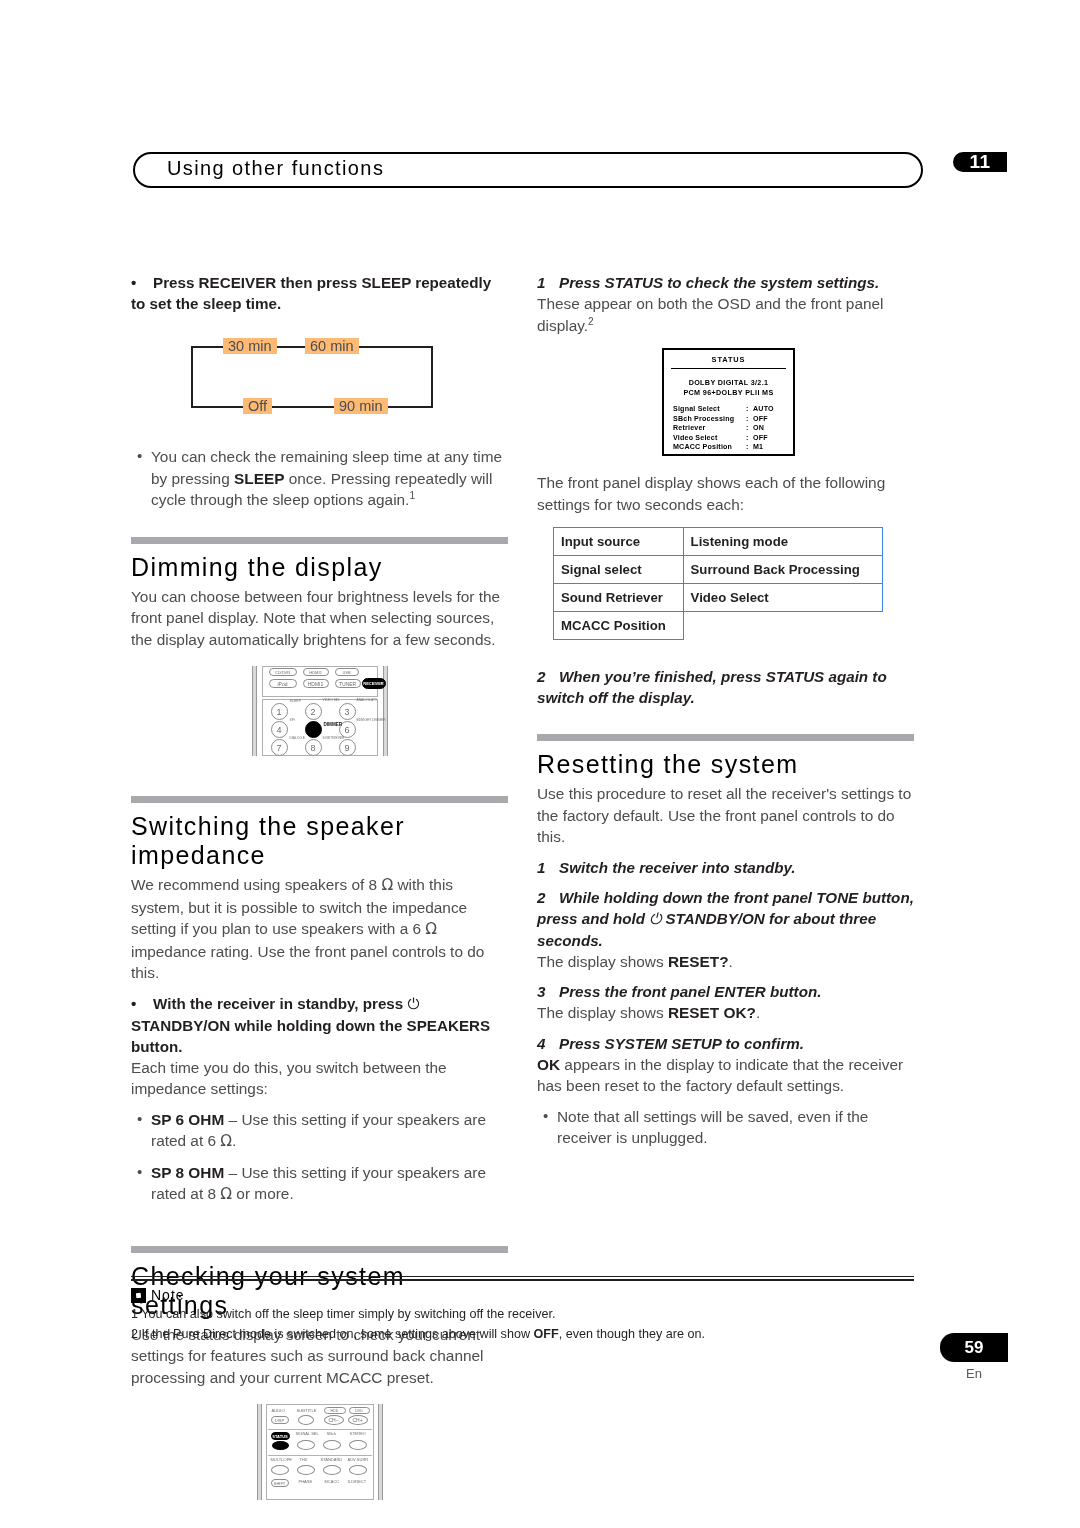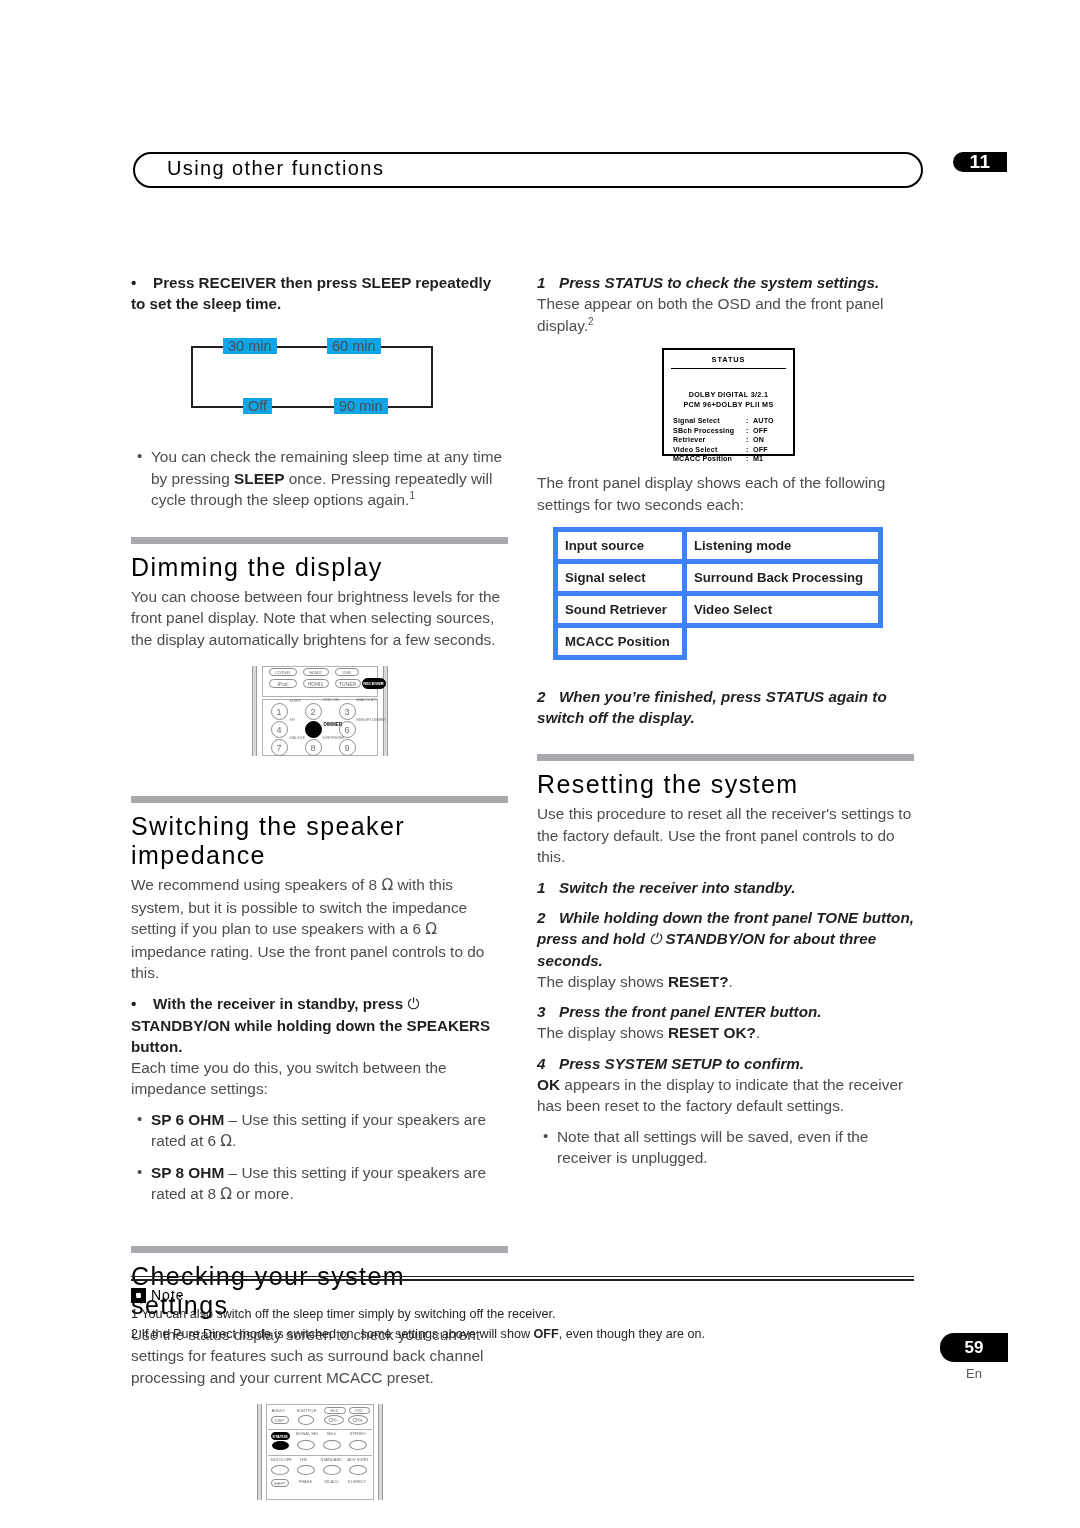--- a/index.html
+++ b/index.html
@@ -152,21 +152,21 @@
   .sleep-diagram {
     position: relative;
     width: 290px;
     height: 92px;
     margin: 22px 0 18px 60px;
     font-size: 14.5px;
     color: #4d4d4f;
   }
   .sd-label {
     position: absolute;
-    background: #0ea5e9;
+    background: #fdba74;
     padding: 0 5px;
     white-space: nowrap;
   }
   .sd-line {
     position: absolute;
     background: #231f20;
   }
 
   
   .remote-wrap {
@@ -237,21 +237,21 @@
     letter-spacing: 0.9px;
     margin-top: 5px;
     color: #000;
   }
   .osd-hr {
     height: 1px;
     background: #000;
     margin: 4px 7px 0 7px;
   }
   .osd-fmt {
-    margin-top: 21px;
+    margin-top: 9px;
     text-align: center;
     font-size: 7.2px;
     font-weight: bold;
     letter-spacing: 0.35px;
     line-height: 9.5px;
     color: #000;
   }
   .osd-rows {
     margin: 8px 0 0 9px;
     font-size: 7.1px;
@@ -267,21 +267,21 @@
   
   table.settings {
     border-collapse: collapse;
     margin: 12px 0 0 16px;
     width: 330px;
     font-size: 13.2px;
     font-weight: bold;
     color: #231f20;
   }
   table.settings td {
-    border: 5px solid #3b82f6;
+    border: 1px solid #3b82f6;
     padding: 6px 7px 6px 7px;
     line-height: 15px;
     vertical-align: middle;
   }
   table.settings td.blank {
     border: none;
   }
 
   
   .notes {
@@ -385,21 +385,21 @@
     </div>
 
     <div class="sleep-diagram">
 
       <div class="sd-line" style="left:0px; top:10px; width:2px; height:62px;"></div>
       <div class="sd-line" style="left:0px; top:10px; width:242px; height:2px;"></div>
       <div class="sd-line" style="left:240px; top:10px; width:2px; height:62px;"></div>
       <div class="sd-line" style="left:0px; top:70px; width:242px; height:2px;"></div>
 
       <div class="sd-label" style="left:32px; top:2px;">30 min</div>
-      <div class="sd-label" style="left:136px; top:2px;">60 min</div>
+      <div class="sd-label" style="left:114px; top:2px;">60 min</div>
       <div class="sd-label" style="left:143px; top:62px;">90 min</div>
       <div class="sd-label" style="left:52px; top:62px;">Off</div>
     </div>
 
     <div class="sub-bullet">
       <span>You can check the remaining sleep time at any time by pressing </span><b>SLEEP</b><span> once. Pressing repeatedly will cycle through the sleep options again.</span><sup class="fn">1</sup>
     </div>
 
     <div class="sp-lg"></div>
 

